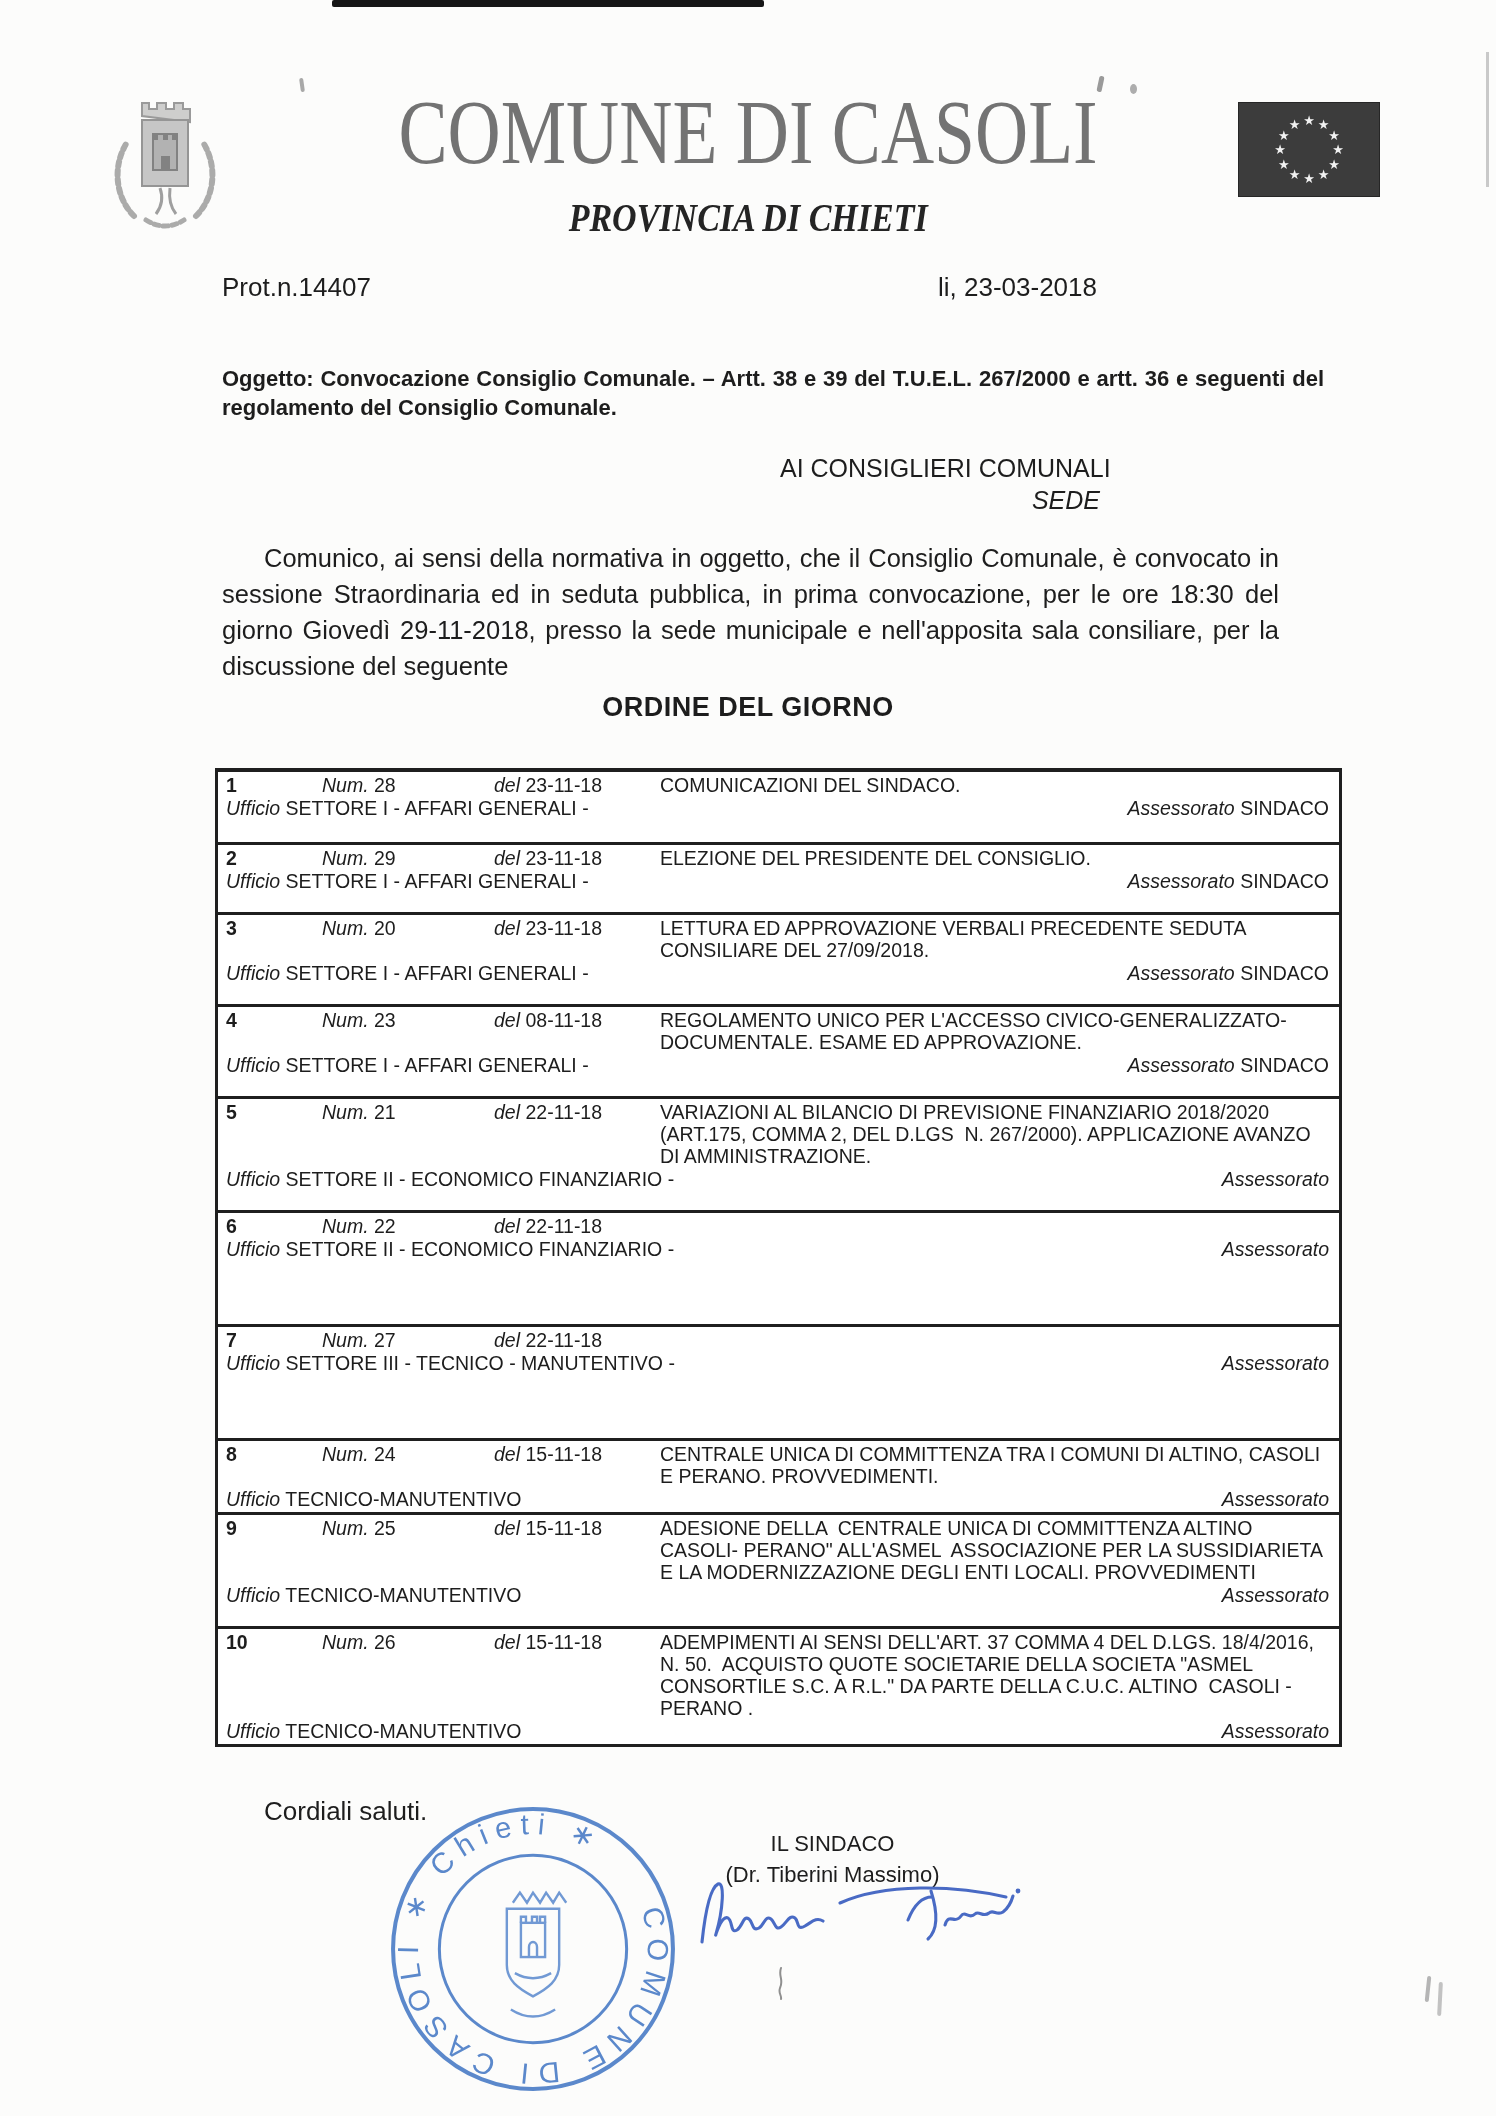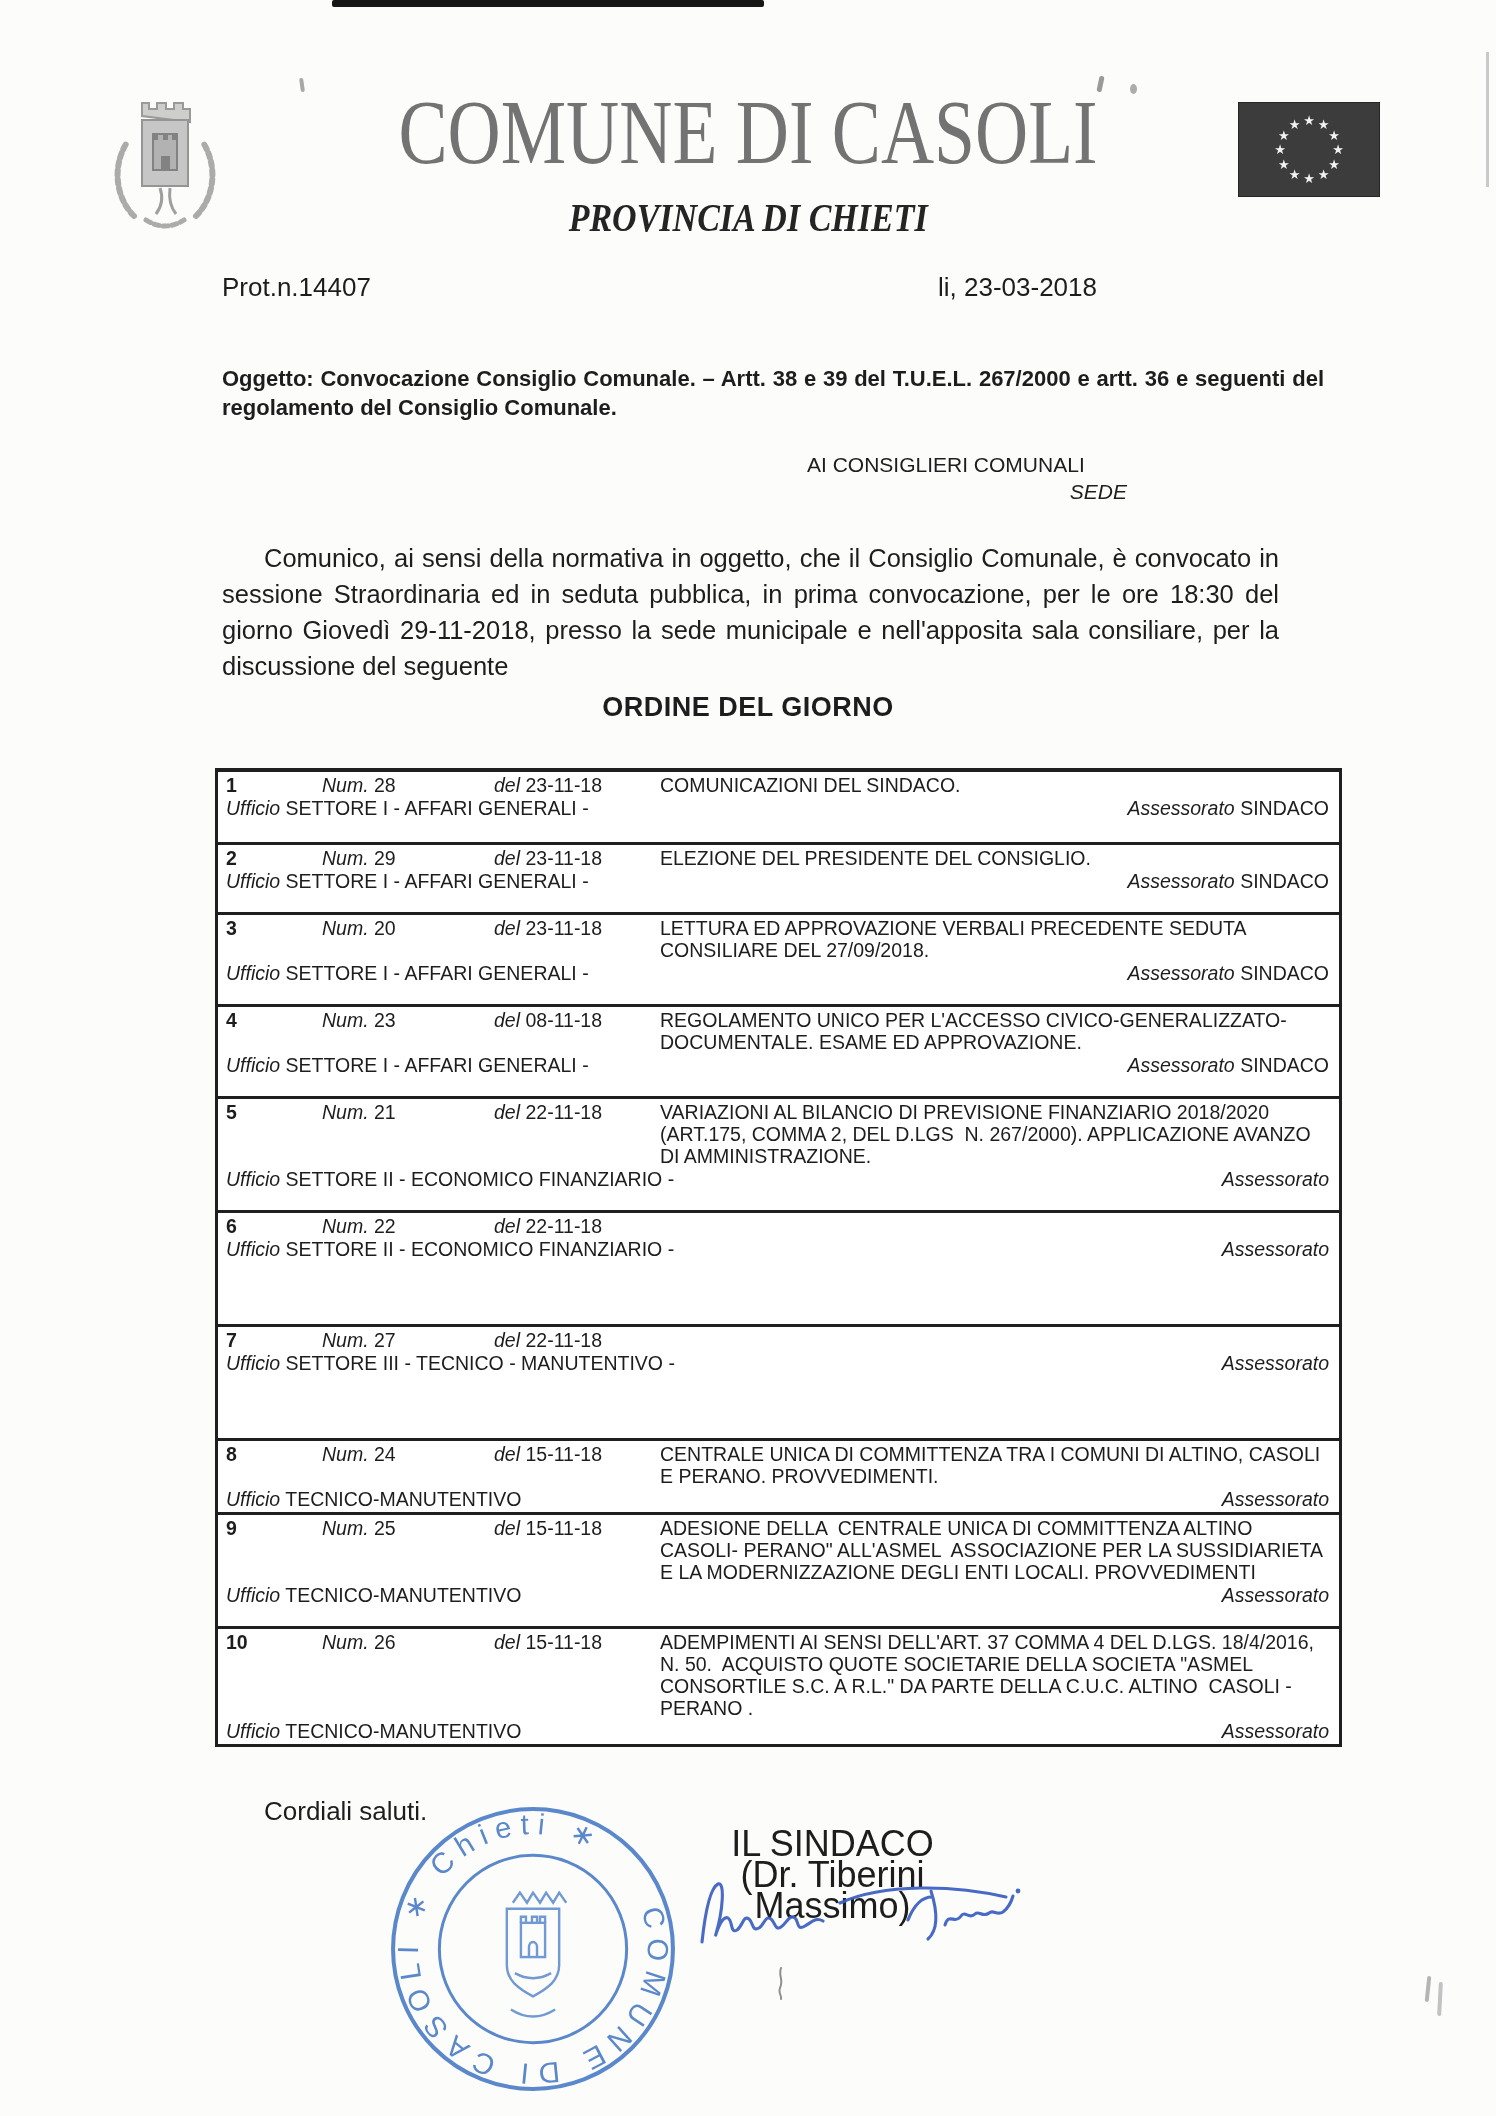--- a/index.html
+++ b/index.html
@@ -25,42 +25,42 @@
     font-family:"Liberation Serif", serif; font-weight:bold; font-size:40px; line-height:1.1; white-space:nowrap; color:#242424;font-style:italic; }
   .province-row .squeeze { display:inline-block; transform:scaleX(0.85); transform-origin:50% 50%; }
   .coat { position:absolute; left:90px; top:84px; width:150px; height:156px; opacity:.85; }
   .euflag { position:absolute; left:1238px; top:102px; width:142px; height:95px; }
   
   .prot { position:absolute; left:222px; top:272px; font-size:26px; }
   .dateline { position:absolute; left:938px; top:272px; font-size:26px; }
   
   .oggetto { position:absolute; left:222px; top:364px; width:1102px; font-weight:bold; font-size:22px; line-height:1.34; text-align:justify; }
   
-  .recipients { position:absolute; left:807px; top:452px; width:340px; font-size:21px; line-height:1.28; }
+  .recipients { position:absolute; left:780px; top:452px; width:340px; font-size:25px; line-height:1.28; }
   .recipients .to { white-space:nowrap; }
   .recipients .place { text-align:right; transform:translateX(-20px);font-style:italic; }
   
   .bodypar { position:absolute; left:222px; top:540px; width:1057px; font-size:25.5px; line-height:36px; text-align:justify; text-indent:42px; }
   
   .agenda-title { position:absolute; left:0; top:692px; width:100%; text-align:center; font-weight:bold; font-size:27px; letter-spacing:.5px; }
   .agenda-table { position:absolute; left:215px; top:768px; width:1127px; border:3px solid #1f1f1f; border-top-width:4px; background:#fff; }
   .agrow { border-top:3px solid #1f1f1f; padding:2px 10px 2px 8px; font-size:19.5px; line-height:22px; }
   .agrow:first-child { border-top:none; }
   .agrow.h3 { min-height:70px; } .agrow.h4 { min-height:92px; } .agrow.h5 { min-height:114px; }
   .ag-top { display:grid; grid-template-columns:96px 172px 166px 1fr; align-items:start; }
   .ag-n { font-weight:bold; }
   .ag-subj { white-space:pre-wrap; }
   .ag-bottom { display:flex; justify-content:space-between; align-items:flex-start; margin-top:1px; }
   .ag-uff { width:47%; }
   .ag-ass { text-align:right; white-space:nowrap; }
   .lbl { font-style:italic; }
   
   .salutation { position:absolute; left:264px; top:1796px; font-size:26px; }
   .stamp { position:absolute; left:386px; top:1802px; width:294px; height:294px; opacity:.92; }
-  .signer { position:absolute; left:660px; top:1828px; width:345px; text-align:center; font-size:36px; line-height:31px; }
+  .signer { position:absolute; left:660px; top:1828px; width:345px; text-align:center; font-size:22px; line-height:31px; }
   .signature { position:absolute; left:692px; top:1868px; width:345px; height:100px; }
   .sig-smudge { position:absolute; left:774px; top:1966px; width:14px; height:34px; }
 </style>
 </head>
 <body>
 
 <div class="page">
 
   <div class="art-topbar"></div>
   <div class="art-right-streak"></div>

